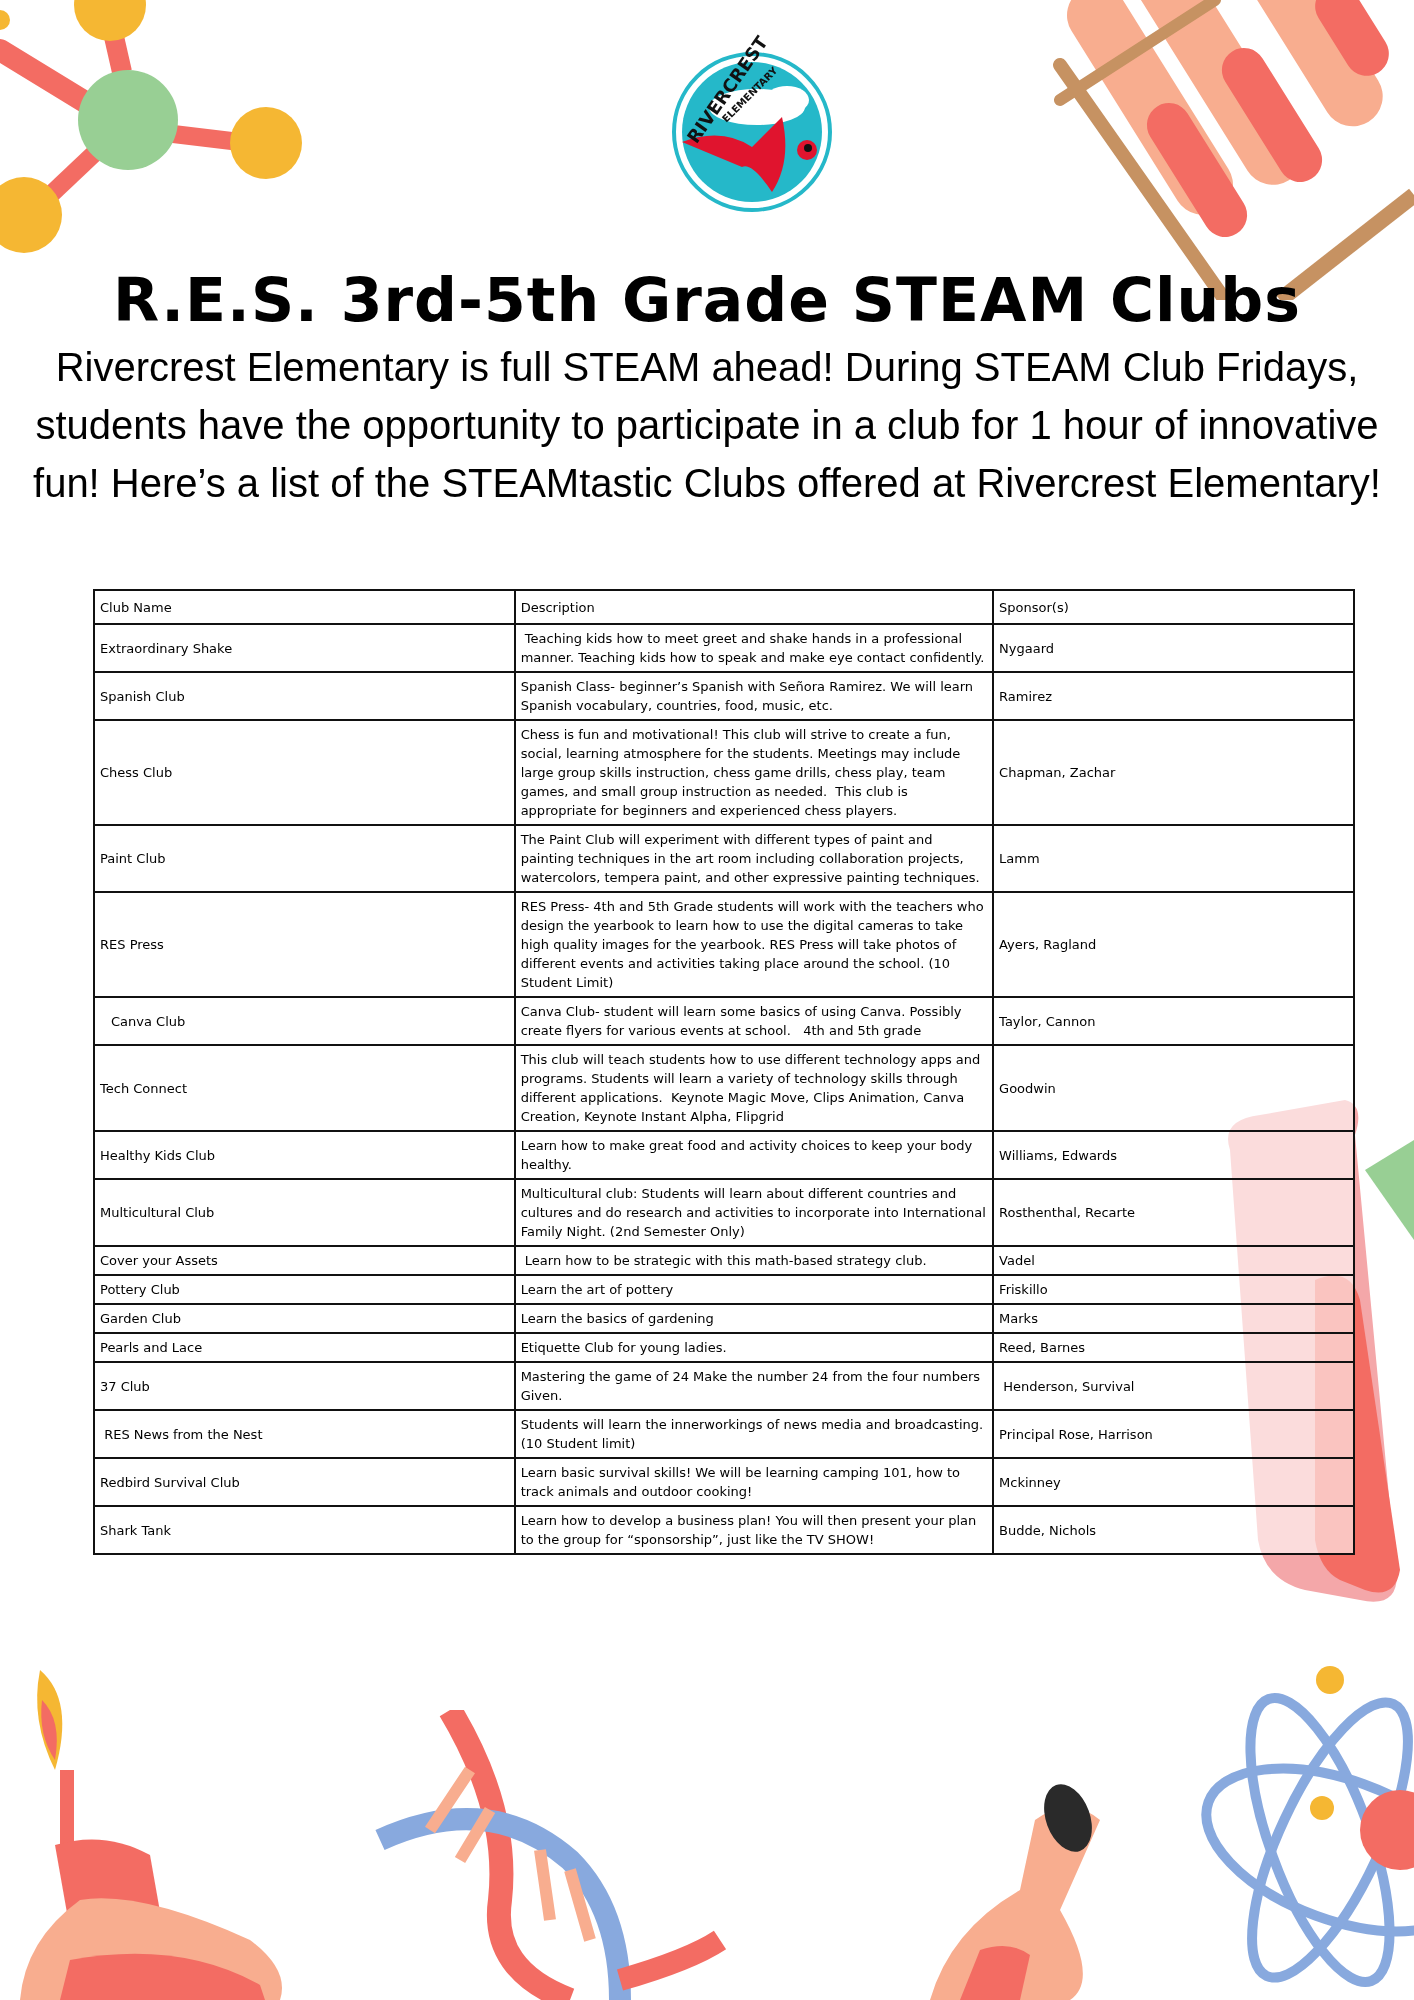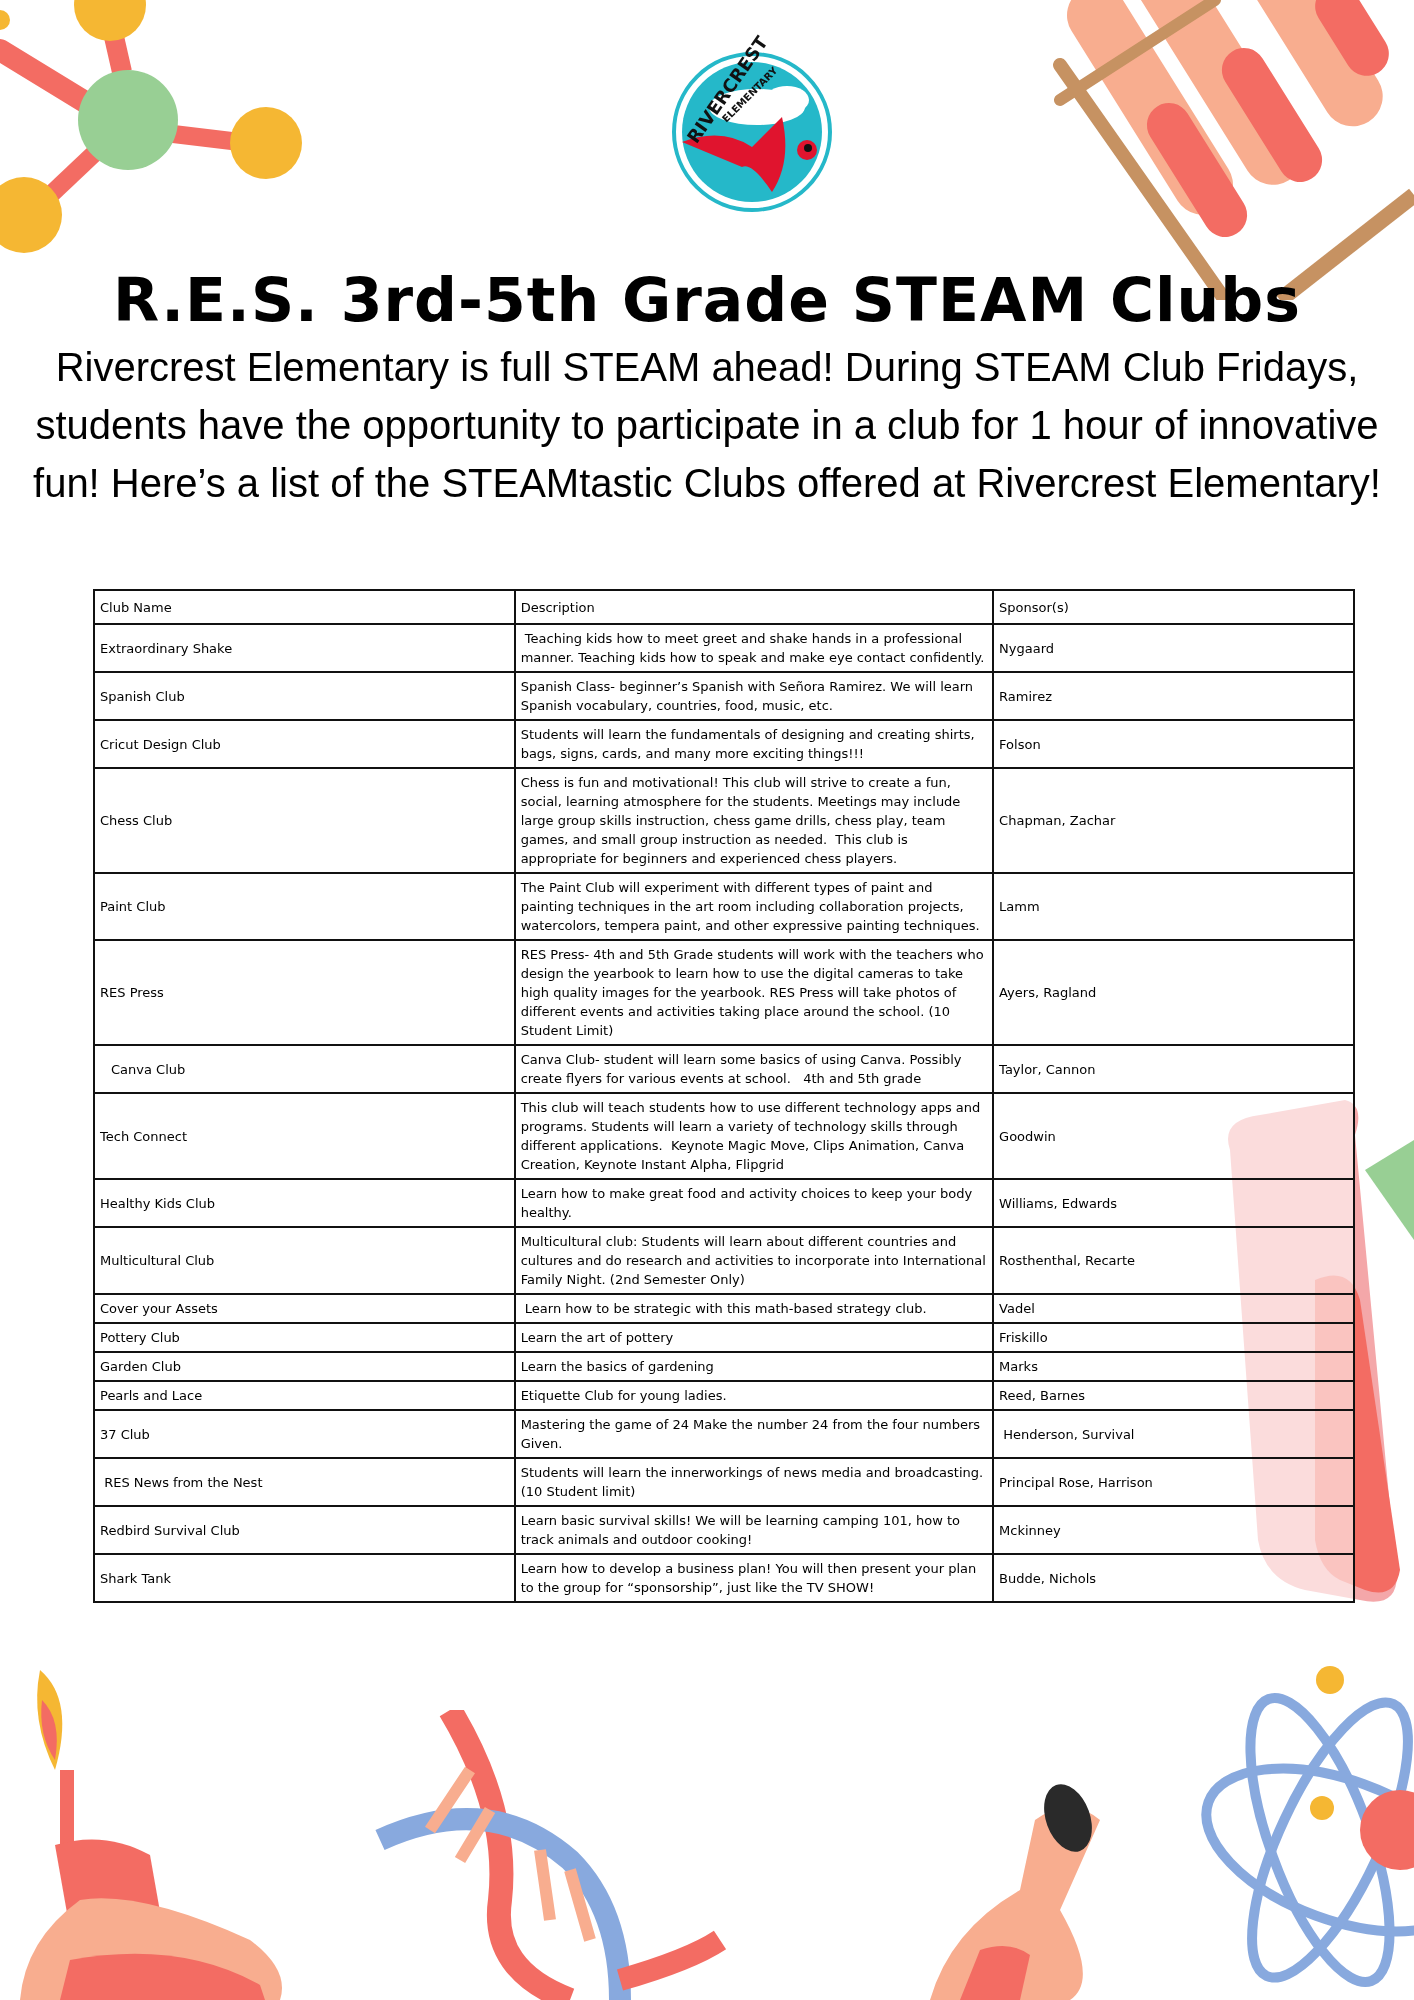--- a/index.html
+++ b/index.html
@@ -105,25 +105,20 @@
         <td style="white-space: pre-wrap;">Extraordinary Shake</td>
         <td style="white-space: pre-wrap;"> Teaching kids how to meet greet and shake hands in a professional manner. Teaching kids how to speak and make eye contact confidently.</td>
         <td style="white-space: pre-wrap;">Nygaard</td>
       </tr>
       <tr>
         <td style="white-space: pre-wrap;">Spanish Club</td>
         <td style="white-space: pre-wrap;">Spanish Class- beginner’s Spanish with Señora Ramirez. We will learn Spanish vocabulary, countries, food, music, etc.</td>
         <td style="white-space: pre-wrap;">Ramirez</td>
       </tr>
       <tr>
-        <td style="white-space: pre-wrap;">Cricut Design Club</td>
-        <td style="white-space: pre-wrap;">Students will learn the fundamentals of designing and creating shirts, bags, signs, cards, and many more exciting things!!!</td>
-        <td style="white-space: pre-wrap;">Folson</td>
-      </tr>
-      <tr>
         <td style="white-space: pre-wrap;">Chess Club</td>
         <td style="white-space: pre-wrap;">Chess is fun and motivational! This club will strive to create a fun, social, learning atmosphere for the students. Meetings may include large group skills instruction, chess game drills, chess play, team games, and small group instruction as needed.  This club is appropriate for beginners and experienced chess players.</td>
         <td style="white-space: pre-wrap;">Chapman, Zachar</td>
       </tr>
       <tr>
         <td style="white-space: pre-wrap;">Paint Club</td>
         <td style="white-space: pre-wrap;">The Paint Club will experiment with different types of paint and painting techniques in the art room including collaboration projects, watercolors, tempera paint, and other expressive painting techniques.</td>
         <td style="white-space: pre-wrap;">Lamm</td>
       </tr>
       <tr>

